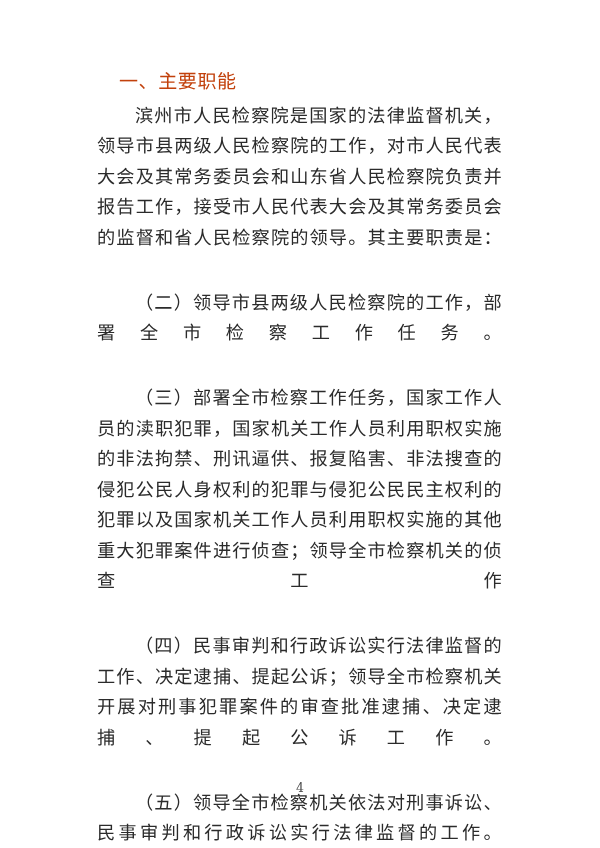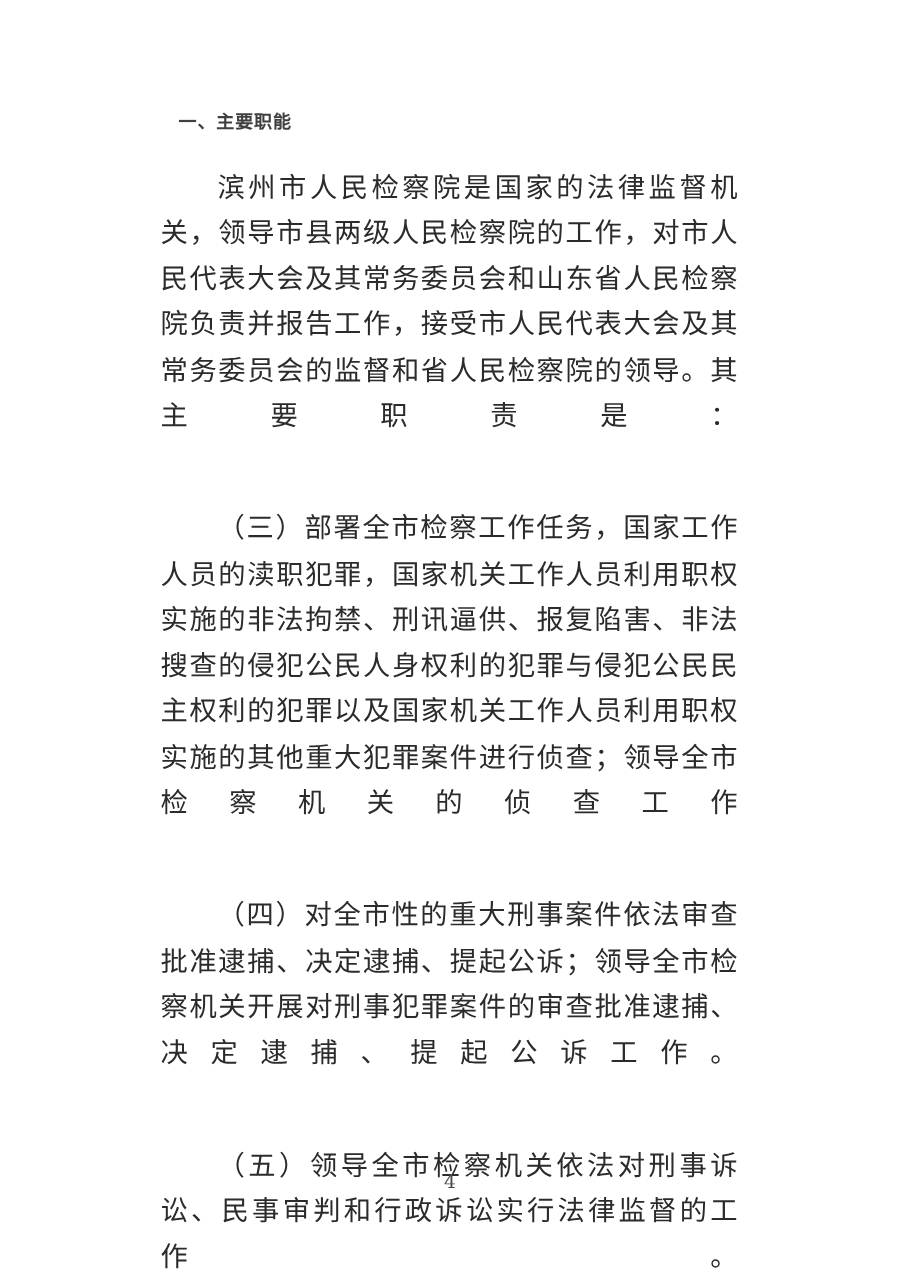--- a/index.html
+++ b/index.html
@@ -25,36 +25,36 @@
   
   #doc-body {
     position: absolute;
     left: 93px;
     top: 66px;
     width: 413px;
   }
 
   .section-heading {
     font-family: "DejaVu Sans", "Liberation Sans", sans-serif;
-    font-weight: 700;
-    font-size: 12px;
+    font-weight: 400;
+    font-size: 19px;
     line-height: 30.5px;
-    color: #404040;
+    color: #c2410c;
     letter-spacing: 0.6px;
     text-indent: 26px;
     margin: 0 0 0 0;
     white-space: nowrap;
   }
 
   .para {
     font-family: "DejaVu Serif", "Liberation Serif", serif;
     font-size: 18.2px;
     line-height: 30.5px;
     color: #2b2b2b;
-    margin: 14px;
+    margin: 4px;
     text-indent: 38px;
     text-align: justify;
     text-justify: inter-character;
     letter-spacing: 0.35px;
     word-break: break-all;
     -webkit-font-smoothing: antialiased;
   }
 
   
   .para::after {
@@ -83,24 +83,25 @@
 
 <div id="page">
 
   <div id="doc-body">
 
     <h1 class="section-heading">一、主要职能</h1>
 
     <p class="para">滨州市人民检察院是国家的法律监督机关，领导市县两级人民检察院的工作，对市人民代表大会及其常务委员会和山东省人民检察院负责并报告工作，接受市人民代表大会及其常务委员会的监督和省人民检察院的领导。其主要职责是：</p>
 
 
+    <p class="para">（二）领导市县两级人民检察院的工作，部署全市检察工作任务。</p>
 
     <p class="para">（三）部署全市检察工作任务，国家工作人员的渎职犯罪，国家机关工作人员利用职权实施的非法拘禁、刑讯逼供、报复陷害、非法搜查的侵犯公民人身权利的犯罪与侵犯公民民主权利的犯罪以及国家机关工作人员利用职权实施的其他重大犯罪案件进行侦查；领导全市检察机关的侦查工作</p>
 
-    <p class="para">（四）对全市性的重大刑事案件依法审查批准逮捕、决定逮捕、提起公诉；领导全市检察机关开展对刑事犯罪案件的审查批准逮捕、决定逮捕、提起公诉工作。</p>
+    <p class="para">（四）民事审判和行政诉讼实行法律监督的工作、决定逮捕、提起公诉；领导全市检察机关开展对刑事犯罪案件的审查批准逮捕、决定逮捕、提起公诉工作。</p>
 
     <p class="para">（五）领导全市检察机关依法对刑事诉讼、民事审判和行政诉讼实行法律监督的工作。</p>
 
   </div>
 
   <div id="page-number">4</div>
 
 </div>
 
 </body></html>

